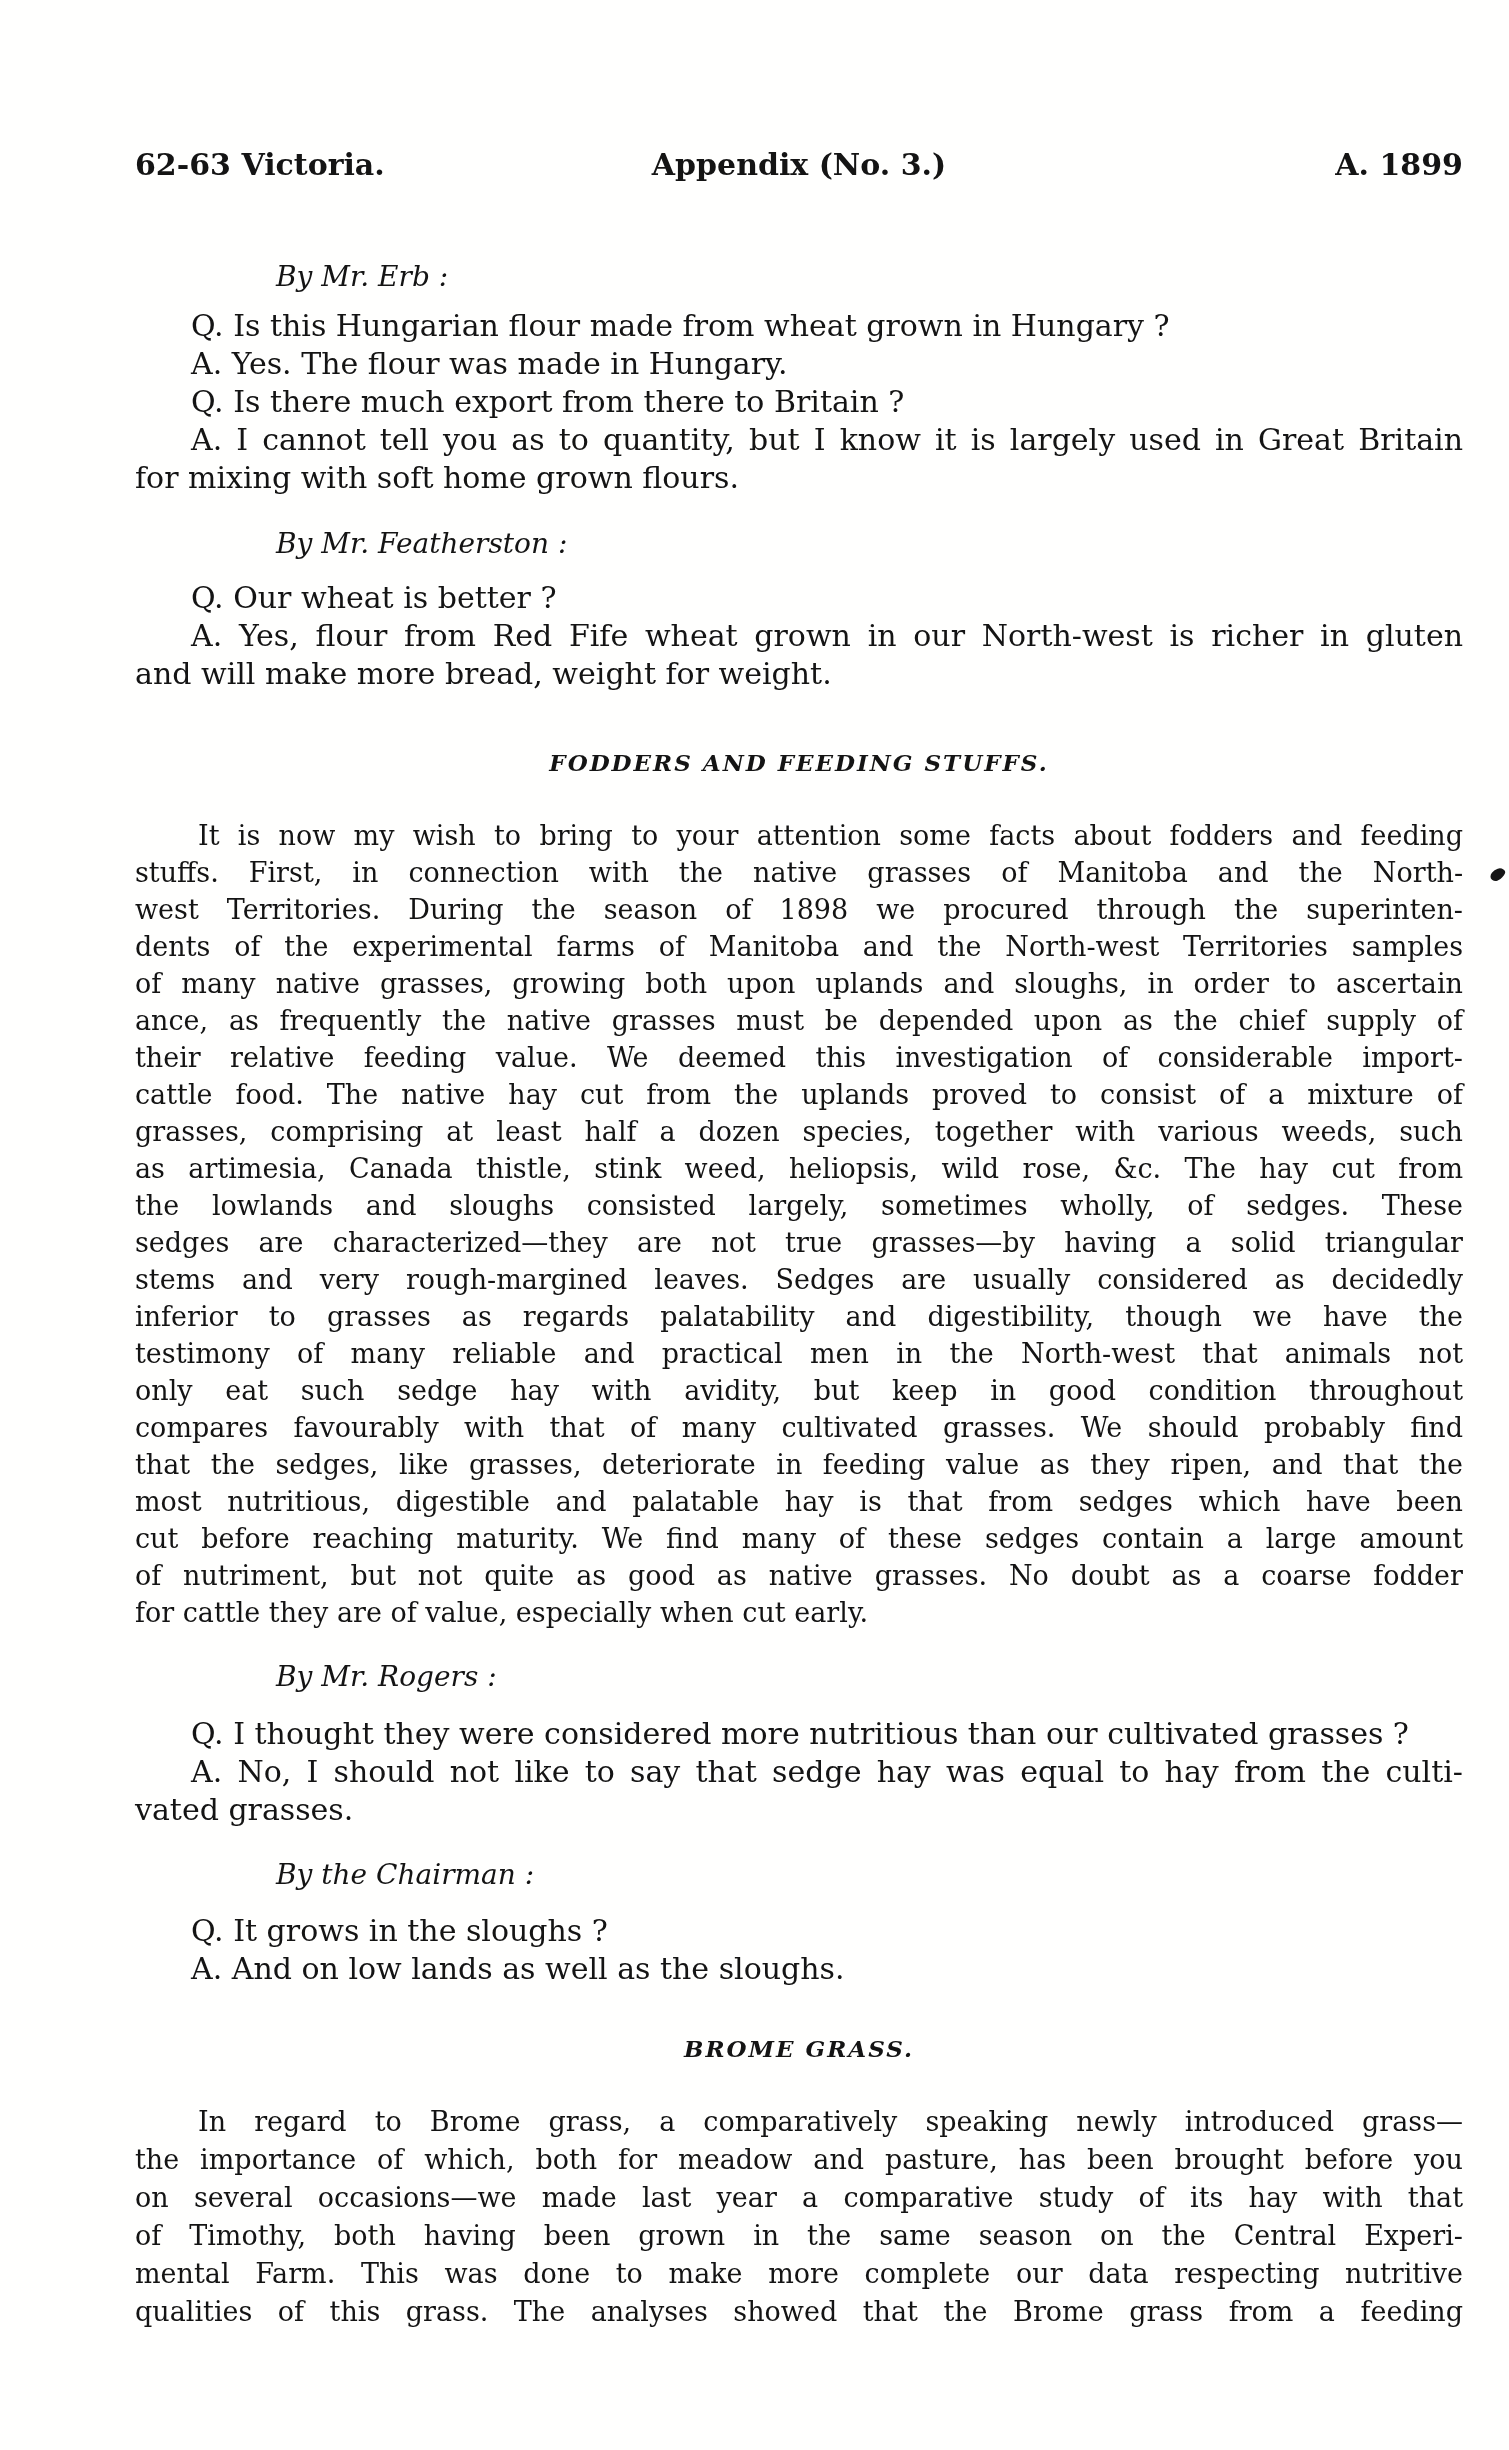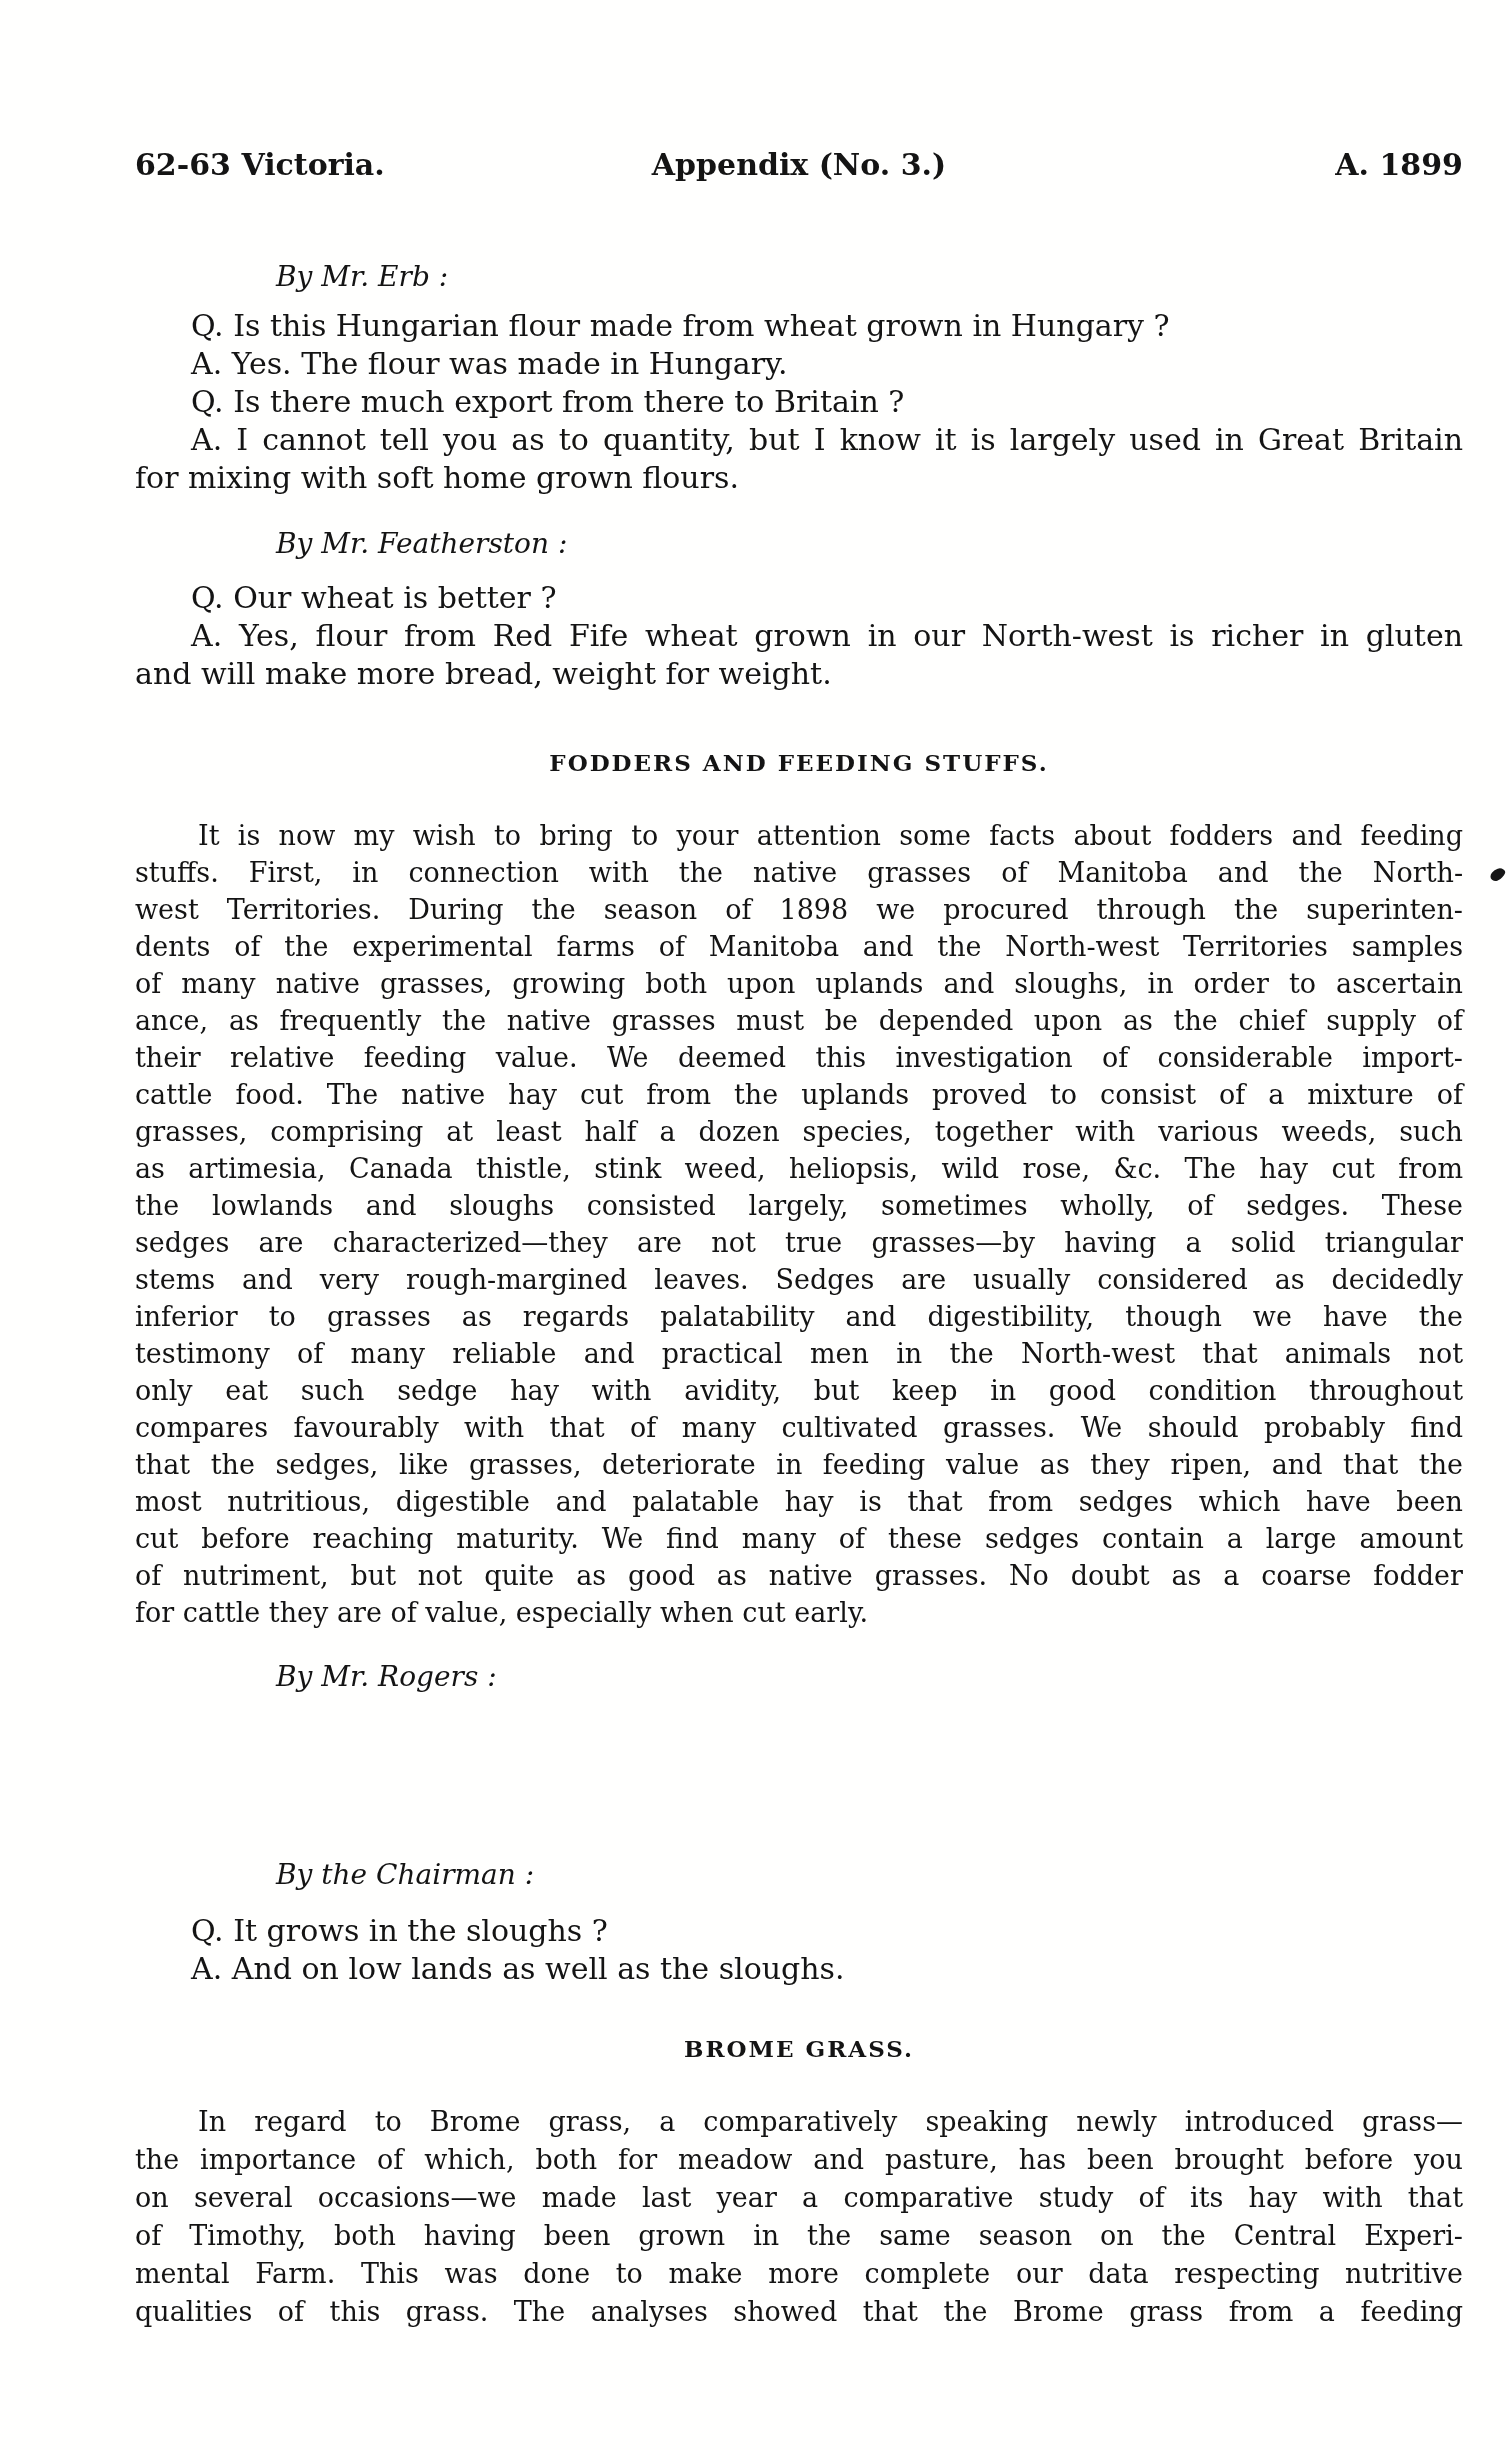--- a/index.html
+++ b/index.html
@@ -19,21 +19,21 @@
   .hc{position:absolute;left:50%;transform:translateX(-50%);top:0;}
   .hr{position:absolute;right:0;top:0;margin-left:8px;}
   .byline{font-style:italic;font-size:28px;padding-left:141px;}
   .qa{font-size:30px;line-height:38px;}
   .para{font-size:27px;line-height:37px;}
   .ln{min-height:37px;}
   .ind-q{text-indent:56px;}
   .ind-p{text-indent:63px;}
   .jst{text-align:justify;text-align-last:justify;}
   .heading{position:absolute;left:135px;width:1328px;text-align:center;
-    font-weight:bold;font-size:23px;letter-spacing:2px;}
+    font-weight:bold;font-size:23px;letter-spacing:2px;font-style:italic;}
   .pagenum{position:absolute;left:135px;width:1328px;text-align:center;font-size:28px;}
   .speck{position:absolute;left:1492px;top:867px;width:11.2px;height:15px;
     background:#161616;border-radius:70% 30% 60% 40%;transform:rotate(38deg);}
 </style>
 </head>
 <body>
 
 <div class="page">
 
   <div class="header">
@@ -82,20 +82,25 @@
     <div class="ln jst">compares favourably with that of many cultivated grasses. We should probably find</div>
     <div class="ln jst">that the sedges, like grasses, deteriorate in feeding value as they ripen, and that the</div>
     <div class="ln jst">most nutritious, digestible and palatable hay is that from sedges which have been</div>
     <div class="ln jst">cut before reaching maturity. We find many of these sedges contain a large amount</div>
     <div class="ln jst">of nutriment, but not quite as good as native grasses. No doubt as a coarse fodder</div>
     <div class="ln">for cattle they are of value, especially when cut early.</div>
   </div>
 
   <div class="col byline" style="top:1660px">By Mr. Rogers :</div>
 
+  <div class="col qa" style="top:1715px">
+    <div class="ln ind-q">Q. I thought they were considered more nutritious than our cultivated grasses ?</div>
+    <div class="ln ind-q jst">A. No, I should not like to say that sedge hay was equal to hay from the culti-</div>
+    <div class="ln">vated grasses.</div>
+  </div>
 
   <div class="col byline" style="top:1858px">By the Chairman :</div>
 
   <div class="col qa" style="top:1912px">
     <div class="ln ind-q">Q. It grows in the sloughs ?</div>
     <div class="ln ind-q">A. And on low lands as well as the sloughs.</div>
   </div>
 
   <div class="heading" style="top:2035px">BROME GRASS.</div>
 

